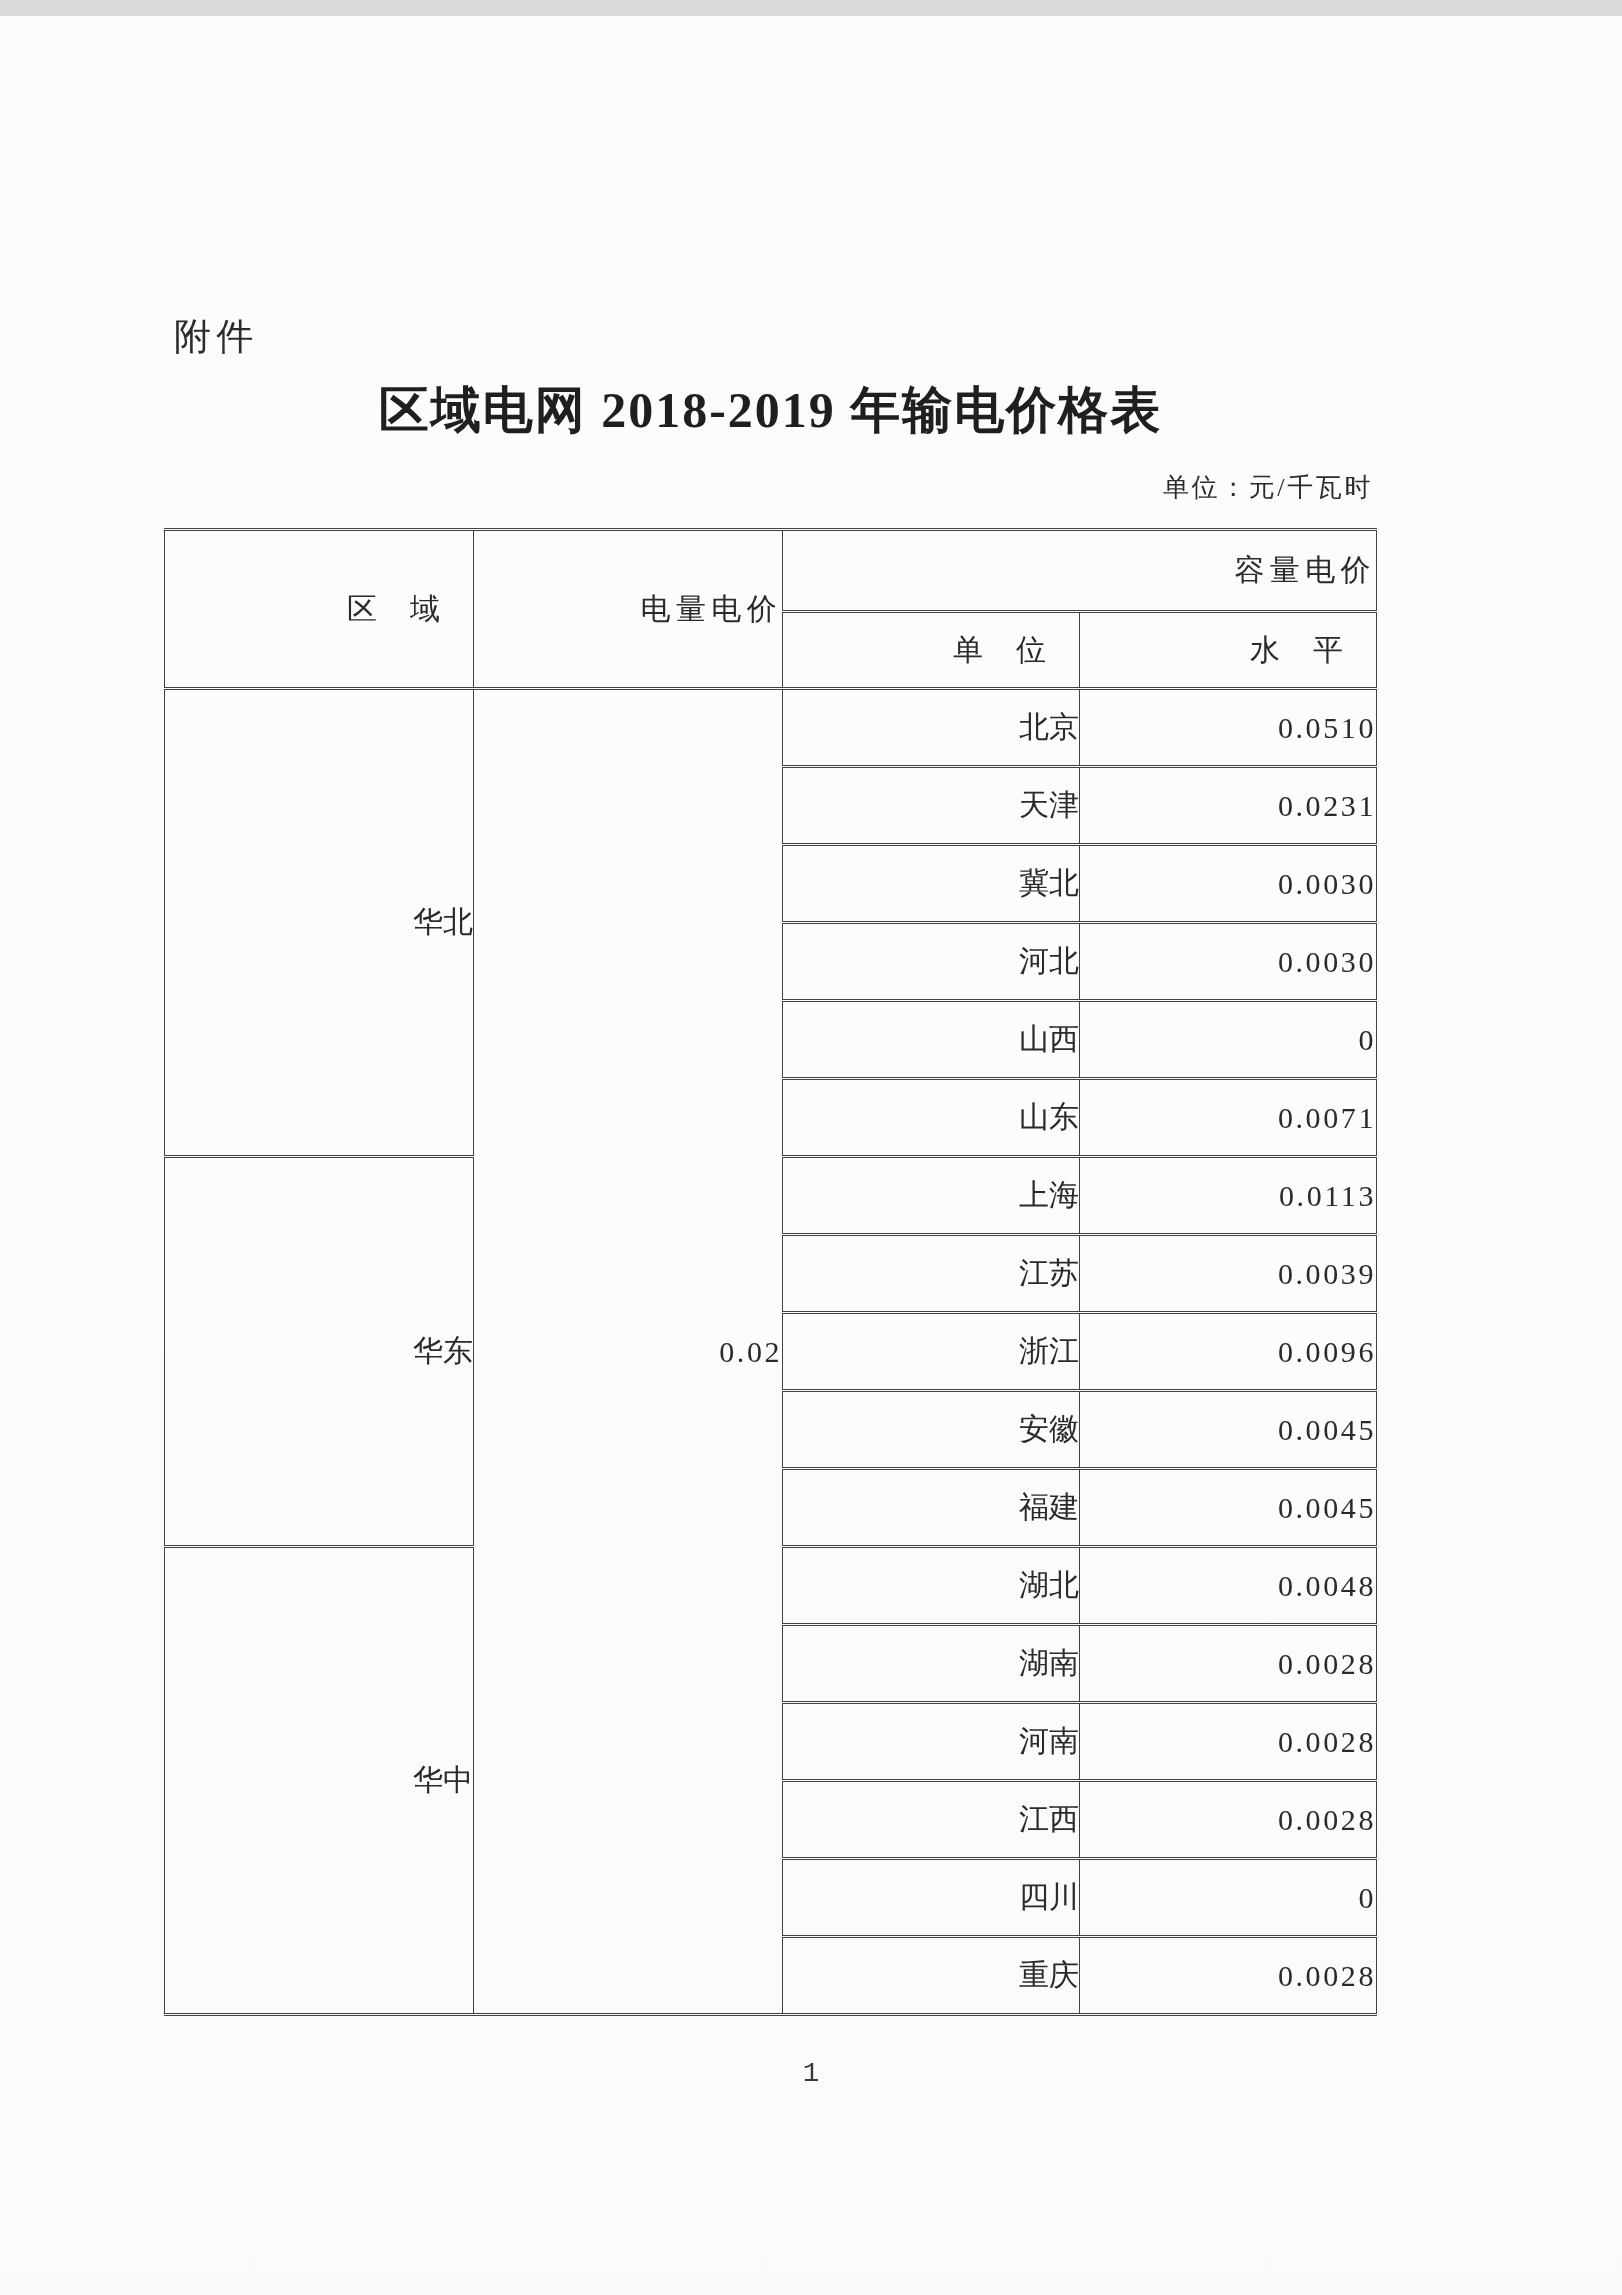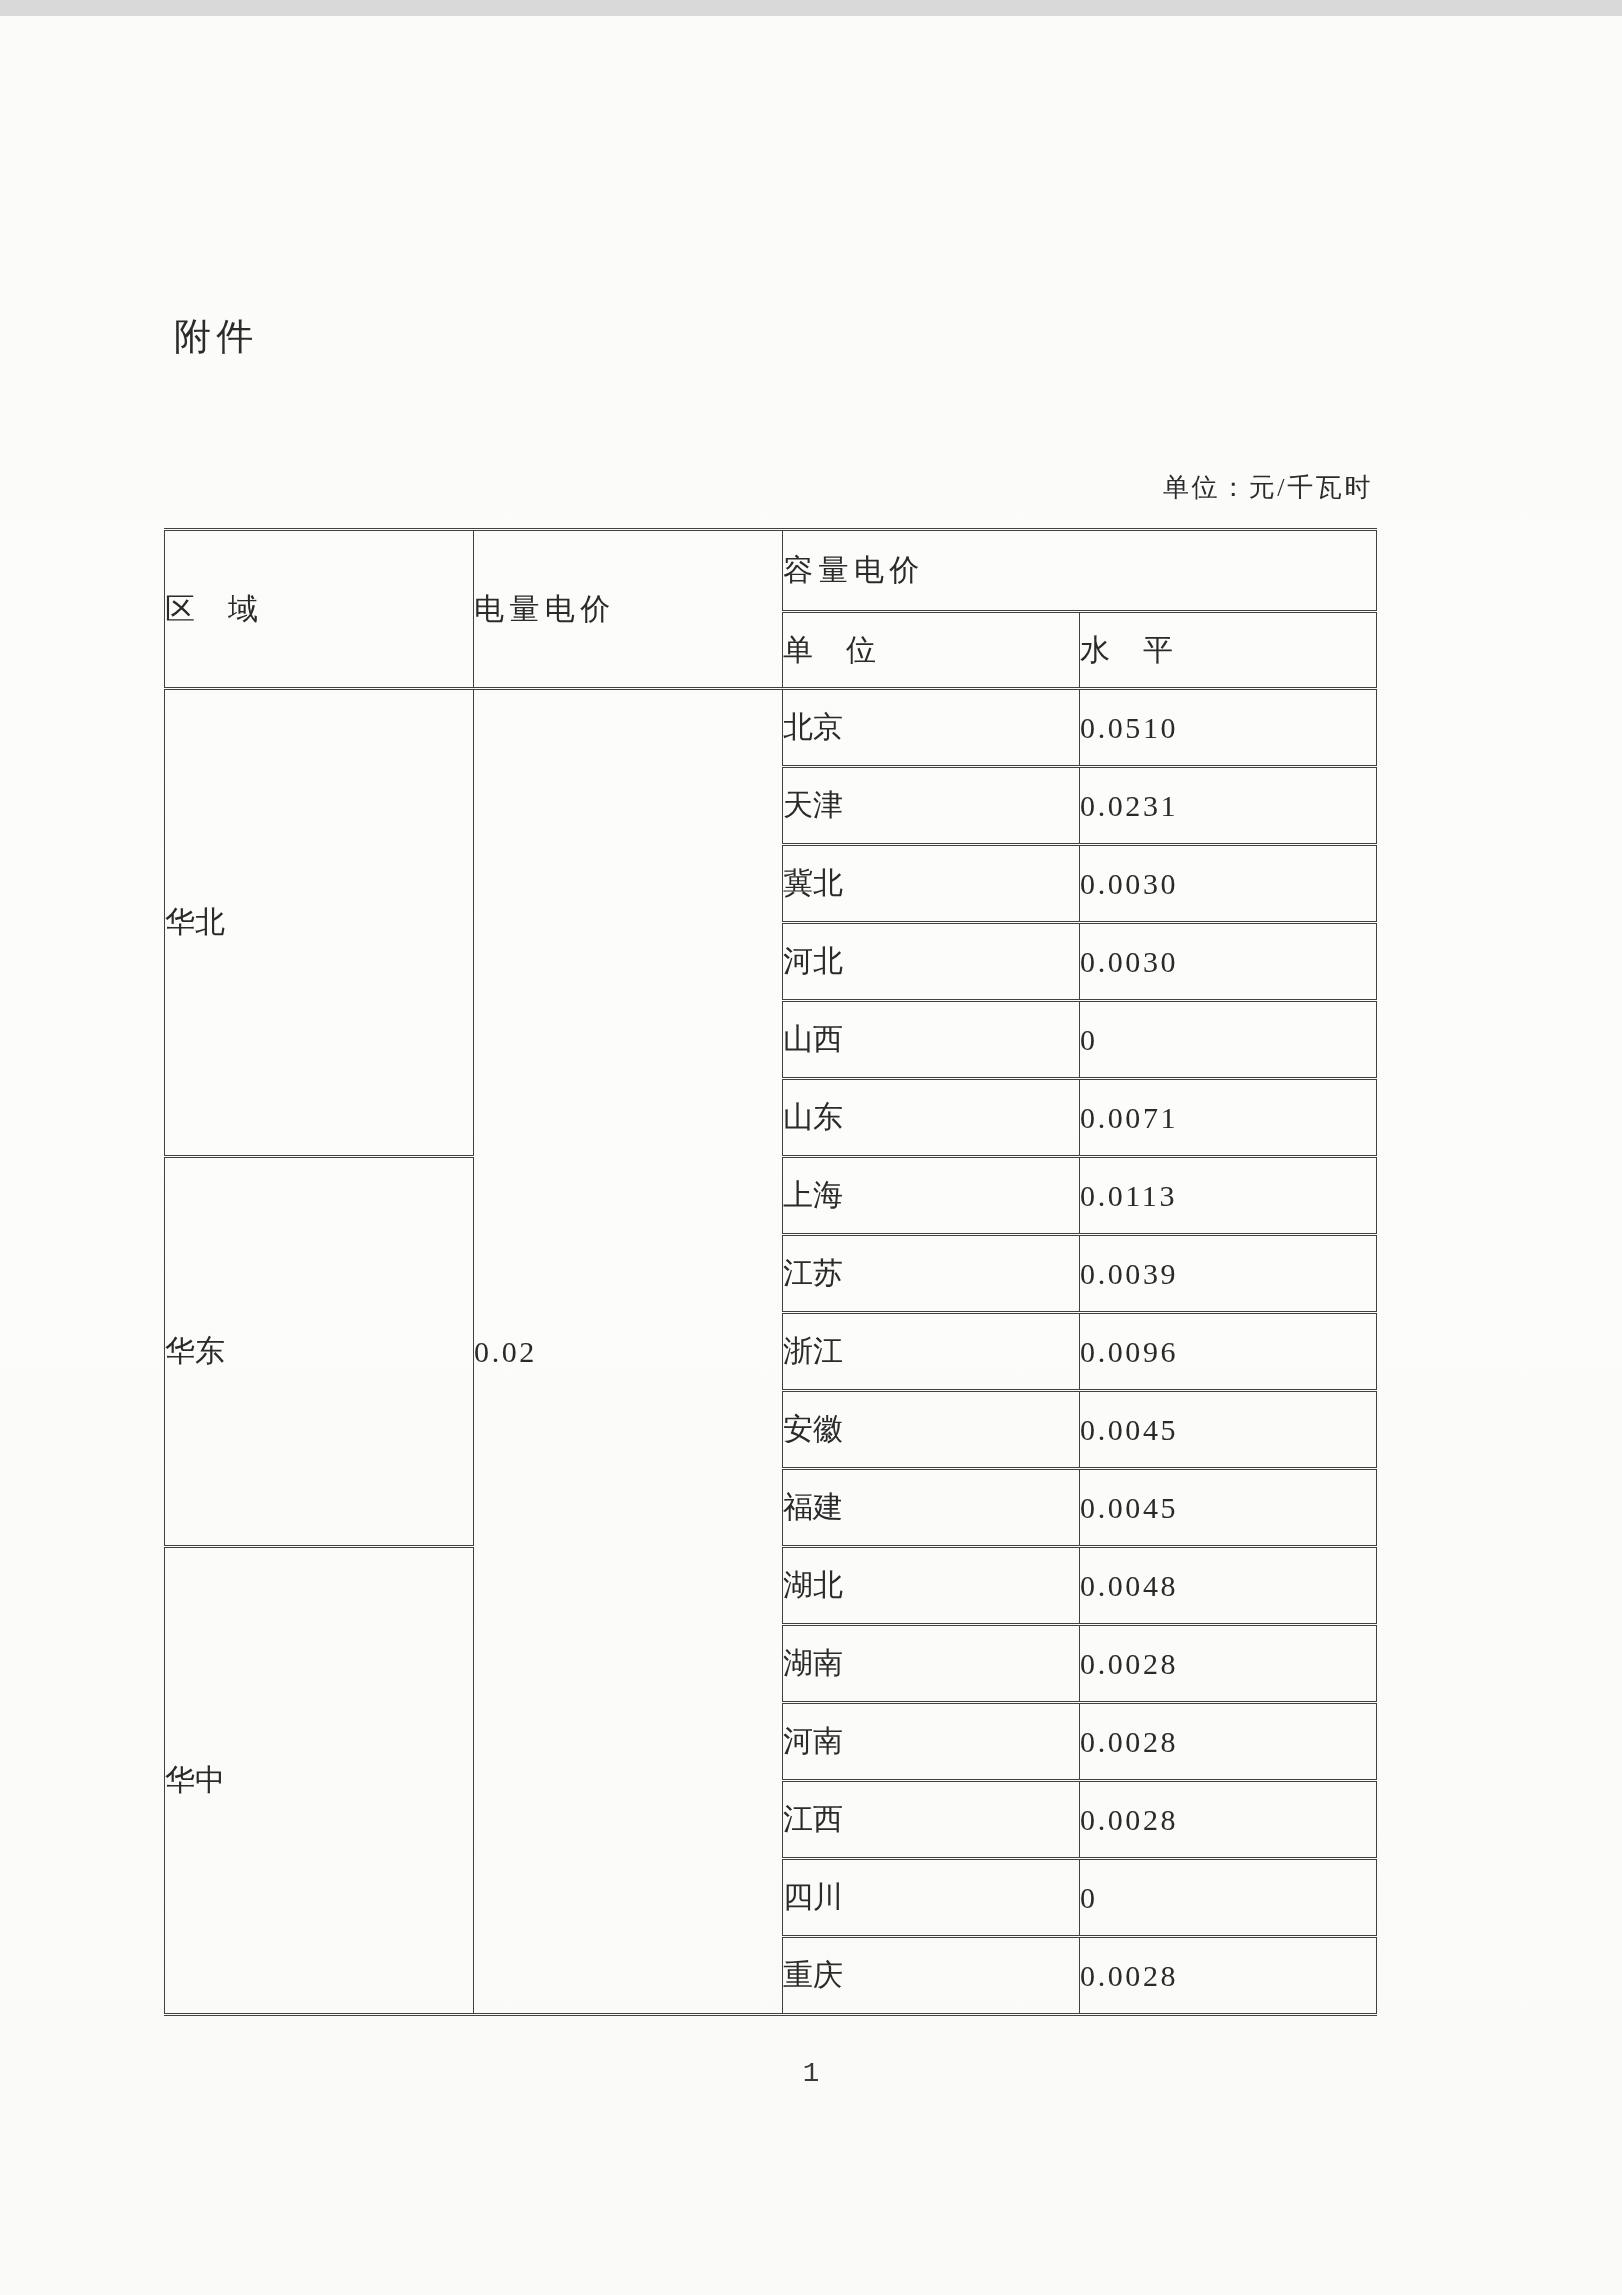--- a/index.html
+++ b/index.html
@@ -62,21 +62,21 @@
   .price-table col.c-energy { width: 25.5%; }
   .price-table col.c-unit   { width: 24.5%; }
   .price-table col.c-level  { width: 24.5%; }
 
   .price-table th,
   .price-table td {
     border-left: 1.3px solid #414141;
     border-right: 1.3px solid #414141;
     border-top: 3.3px double #414141;
     border-bottom: 3.3px double #414141;
-    text-align: left;
+    text-align: right;
     vertical-align: middle;
     font-weight: normal;
     font-size: 30px;
     color: #2a2a2a;
     padding: 0;
     overflow: hidden;
   }
 
   .price-table thead tr.h-row-1 { height: 82px; }
   .price-table thead tr.h-row-2 { height: 77px; }
@@ -103,20 +103,21 @@
     color: #3a3a3a;
   }
 </style>
 </head>
 <body>
 
 <div class="page">
 
   <div class="attachment-label">附件</div>
 
+  <div class="doc-title">区域电网 2018-2019 年输电价格表</div>
 
   <div class="unit-note">单位：元/千瓦时</div>
 
   <table class="price-table">
     <colgroup>
       <col class="c-region">
         <col class="c-energy">
         <col class="c-unit">
         <col class="c-level">
     </colgroup>

